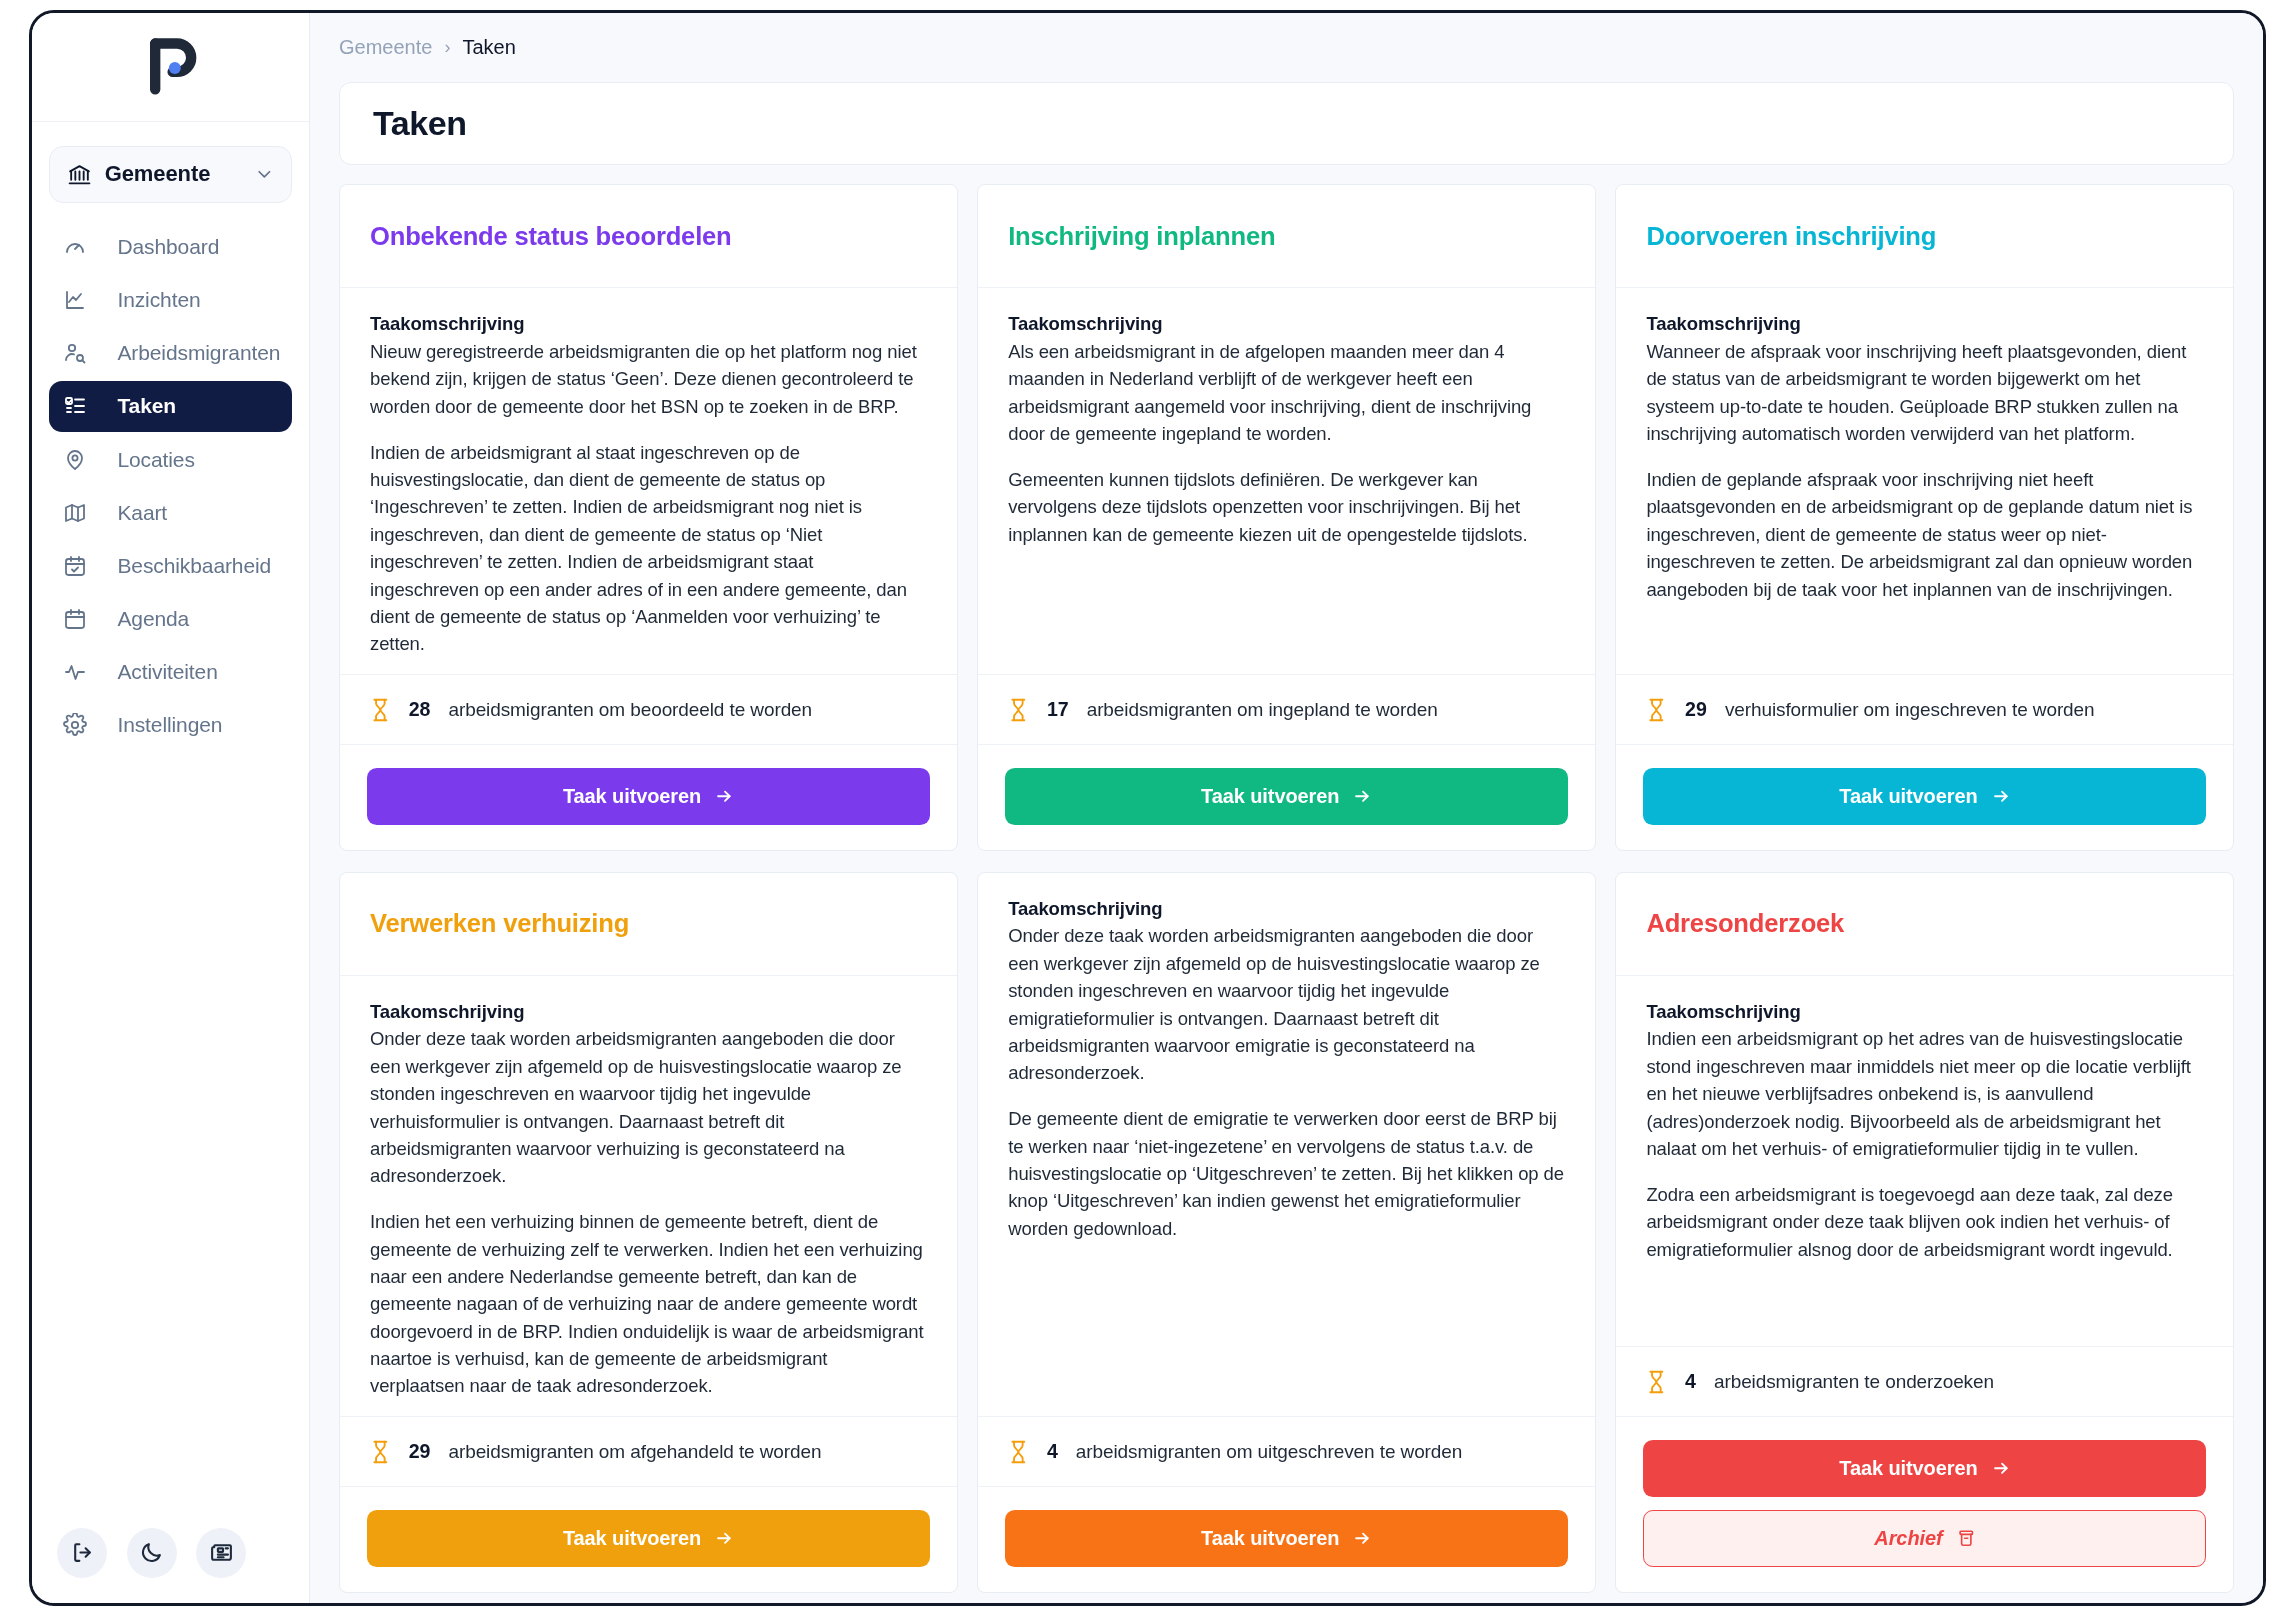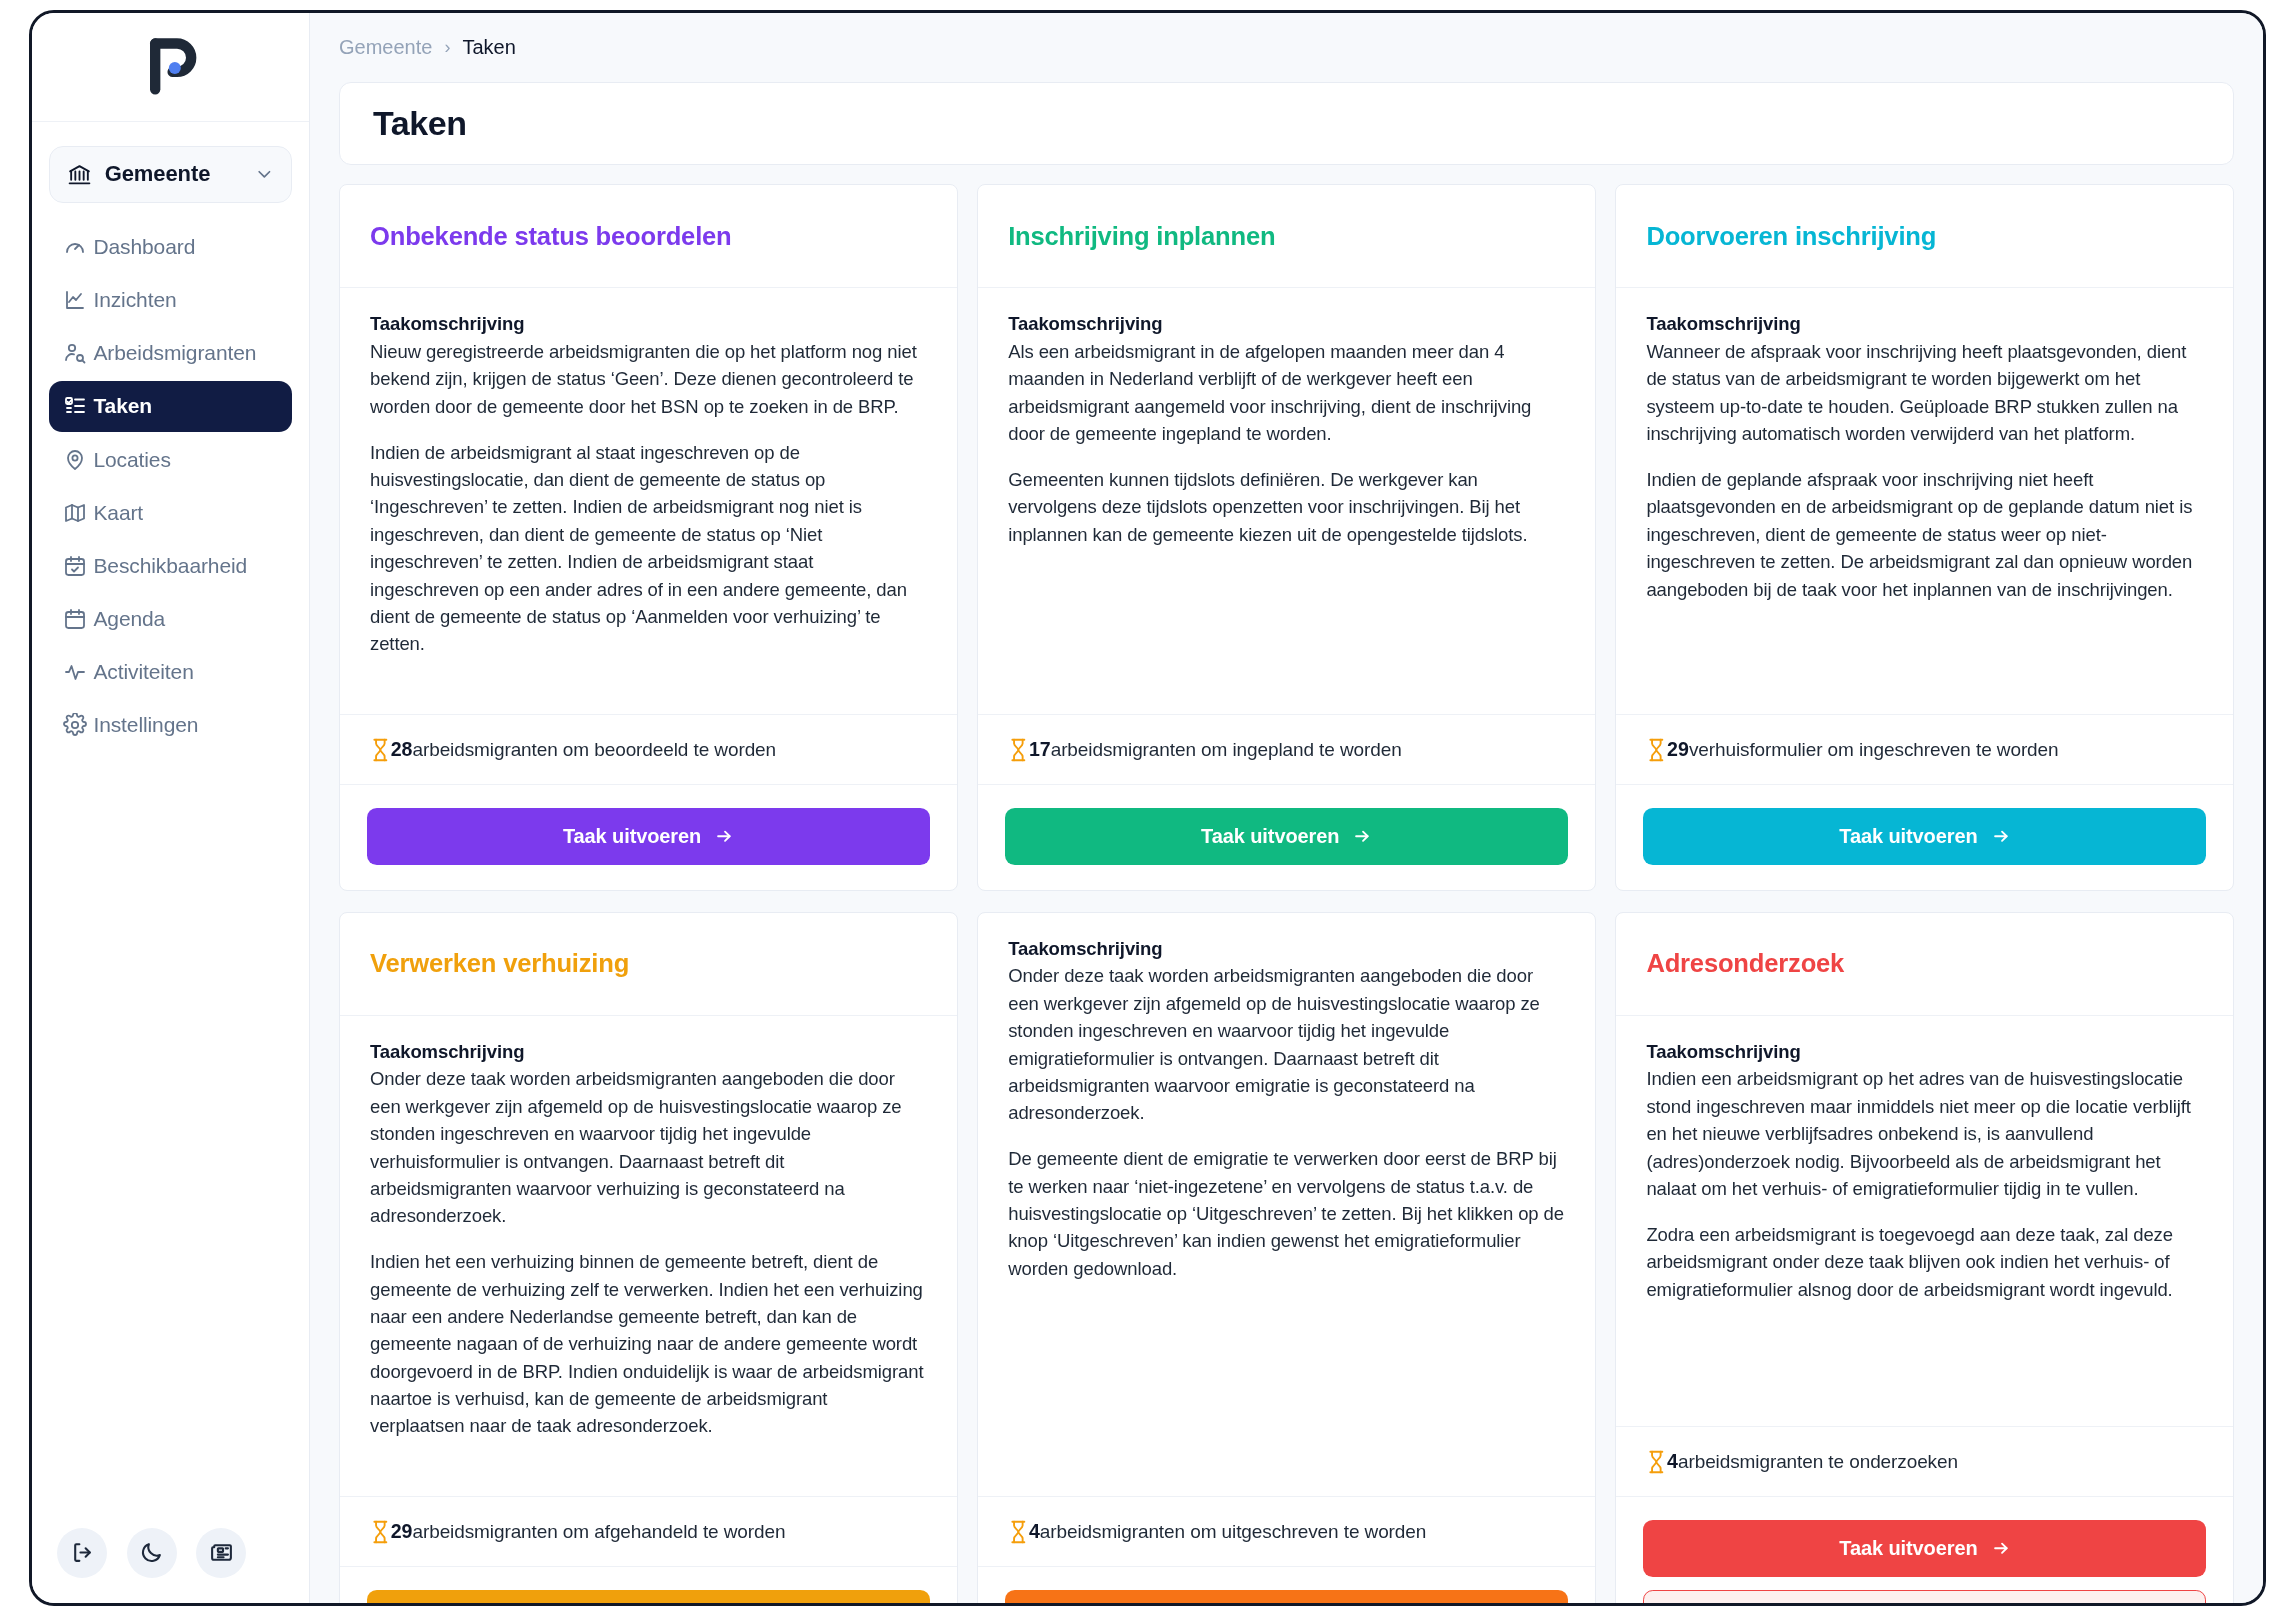--- a/index.html
+++ b/index.html
@@ -52,21 +52,21 @@
   .org-name {
     flex: 1;
     font-size: 22px;
     font-weight: 700;
     color: #0f172a;
     letter-spacing: -0.1px;
   }
 
   .nav { margin-top: 18.5px; padding: 0 17.4px; display: flex; flex-direction: column; gap: 2.2px; }
   .nav-item {
-    display: flex; align-items: center; gap: 6px;
+    display: flex; align-items: center; gap: 30px;
     height: 51px;
     padding: 0 14px;
     border-radius: 13px;
     cursor: pointer;
     color: #64748b;
   }
   .nav-item .nav-label {
     font-size: 21px;
     font-weight: 500;
     color: #64748b;
@@ -171,22 +171,21 @@
     color: #1f2937;
     letter-spacing: -0.1px;
   }
   .desc-p + .desc-p { margin-top: 18.5px; }
 
   .card-count {
     border-top: 1.6px solid #eef1f6;
     height: 70px;
     display: flex; align-items: center;
     padding: 0 30px;
-    gap: 0;
-    margin-top: 40px;
+    gap: 18px;
   }
   .count-num { font-size: 19.6px; font-weight: 700; color: #0f172a; }
   .count-text { font-size: 19px; color: #1f2937; letter-spacing: -0.1px; }
 
   .card-actions {
     border-top: 1.6px solid #eef1f6;
     padding: 23px 27px 25px 27px;
     display: flex; flex-direction: column; gap: 13px;
   }
   .btn {

